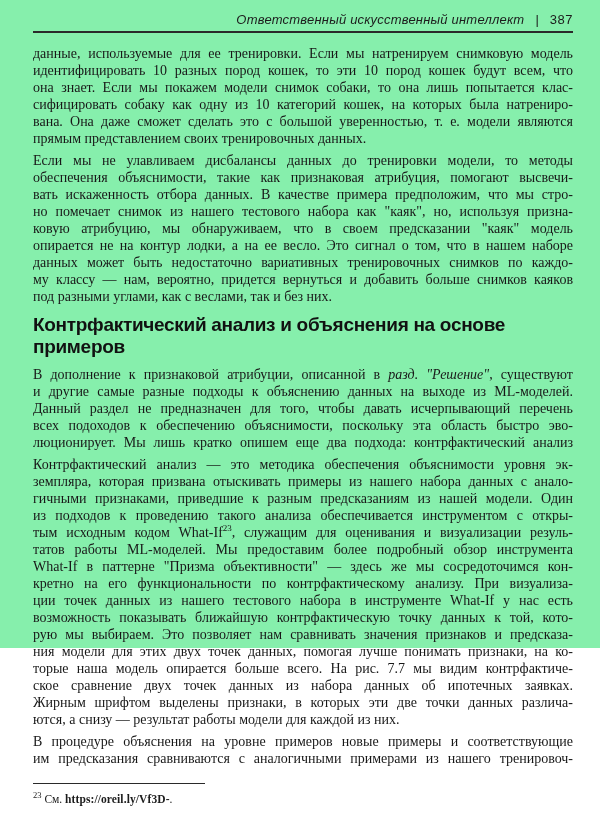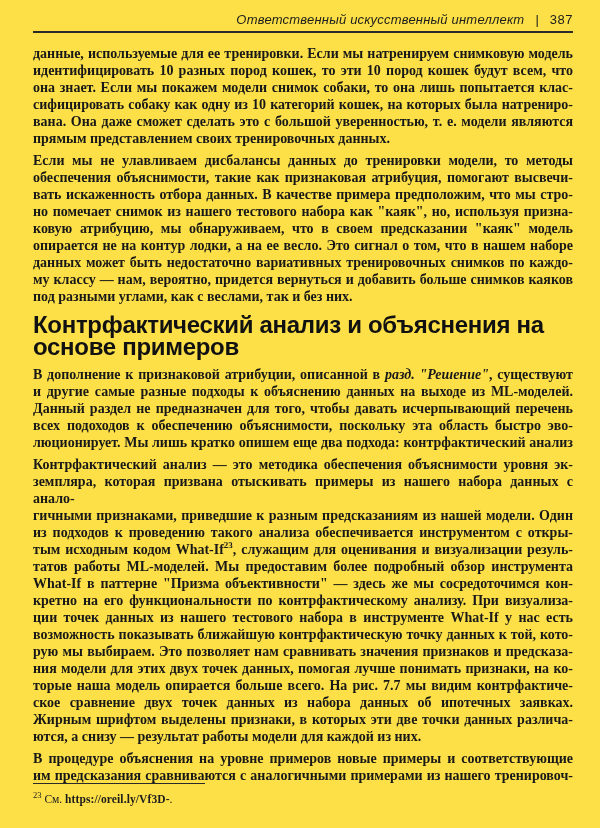--- a/index.html
+++ b/index.html
@@ -3,21 +3,21 @@
 <meta charset="utf-8">
 <style>
   html, body { margin: 0; padding: 0; }
   body {
     width: 600px; height: 828px;
     background: #ffffff;
     font-family: "Liberation Serif", serif;
     color: #181818;
     overflow: hidden;
   }
-  .page { position: relative; width: 600px; height: 828px; background: #fde047; }
+  .page { position: relative; width: 600px; height: 648px; background: #86efac; }
 
   .page-header {
     position: absolute; top: 12px; left: 33px; right: 27px;
     text-align: right;
     font-family: "Liberation Sans", sans-serif;
     font-size: 13px; color: #1c1c1c;
     white-space: nowrap;
   }
   .page-header .running-title { font-style: italic; letter-spacing: 0.2px; }
   .page-header .sep { display: inline-block; margin: 0 11px; }
@@ -26,28 +26,28 @@
   .header-rule {
     position: absolute; top: 31px; left: 33px; right: 27px;
     height: 0; border-top: 2px solid #2a2a2a;
   }
 
   .content {
     position: absolute; top: 45px; left: 33px; width: 540px;
     font-size: 14px; line-height: 17px;
   }
   .para { margin: 0 0 5px 0; }
-  .line { text-align: justify; text-align-last: justify; font-weight: bold; }
+  .line { text-align: justify; text-align-last: justify; }
   .line.endleft { text-align-last: left; }
   .it { font-style: italic; }
   sup.fnref { font-size: 9px; line-height: 0; vertical-align: super; }
 
   h2.section-heading {
     font-family: "Liberation Sans", sans-serif;
-    font-size: 24px; font-weight: bold; color: #111;
+    font-size: 19px; font-weight: bold; color: #111;
     letter-spacing: -0.3px;
     margin: 9px 0 8px 0; line-height: 22px;
   }
 
   .footnote-rule {
     position: absolute; top: 783px; left: 33px; width: 172px;
     height: 0; border-top: 1.5px solid #2a2a2a;
   }
   .footnote {
     position: absolute; top: 792px; left: 33px; width: 540px;

